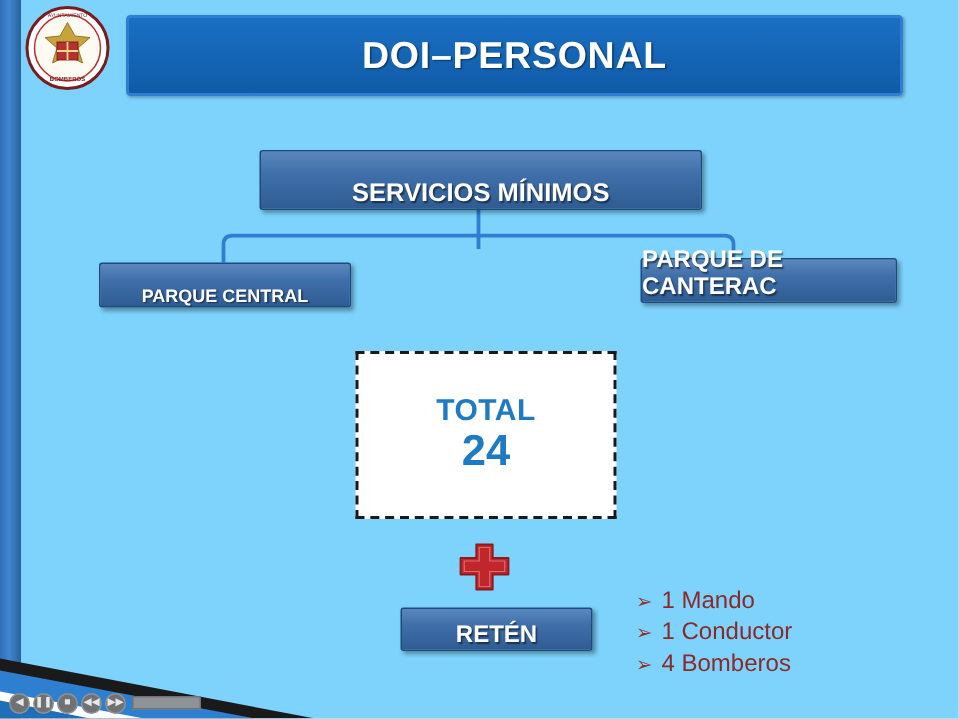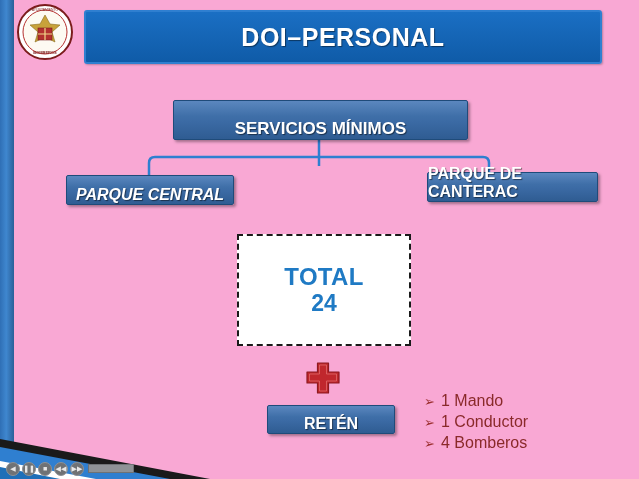--- a/index.html
+++ b/index.html
@@ -10,21 +10,21 @@
   body {
     width: 639px;
     height: 479px;
     font-family: "Liberation Sans", sans-serif;
     overflow: hidden;
   }
   #slide {
     position: relative;
     width: 639px;
     height: 479px;
-    background: #f9a8d4;
+    background: #7dd3fc;
     overflow: hidden;
   }
 
   
   .left-band {
     position: absolute;
     left: 0;
     top: 0;
     width: 14px;
     height: 479px;
@@ -83,22 +83,21 @@
     top: 100px;
     width: 293px;
     height: 38px;
     font-size: 17px;
   }
   #box-parque-central {
     left: 66px;
     top: 175px;
     width: 166px;
     height: 28px;
-    font-size: 16px;
-    font-style: italic;
+    font-size: 12px;
   }
   #box-parque-canterac {
     left: 427px;
     top: 172px;
     width: 169px;
     height: 28px;
     font-size: 16px;
   }
   #box-reten {
     left: 267px;
@@ -128,27 +127,27 @@
     border: 2px dashed #1a1a1a;
     background: #ffffff;
     display: flex;
     flex-direction: column;
     align-items: center;
     justify-content: center;
     line-height: 1.12;
   }
   #total-box .line {
     color: #1f7ac4;
-    font-size: 24px;
+    font-size: 20px;
     font-weight: bold;
     letter-spacing: 0.3px;
   }
   #total-box .num {
     color: #1f7ac4;
-    font-size: 23px;
+    font-size: 29px;
     font-weight: bold;
   }
 
   
   #cross {
     position: absolute;
     left: 305px;
     top: 361px;
     width: 36px;
     height: 34px;

